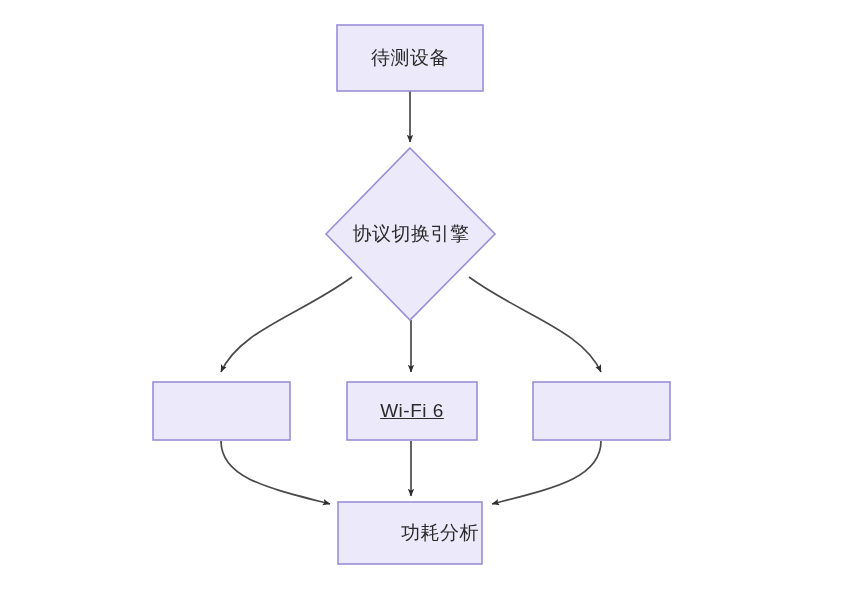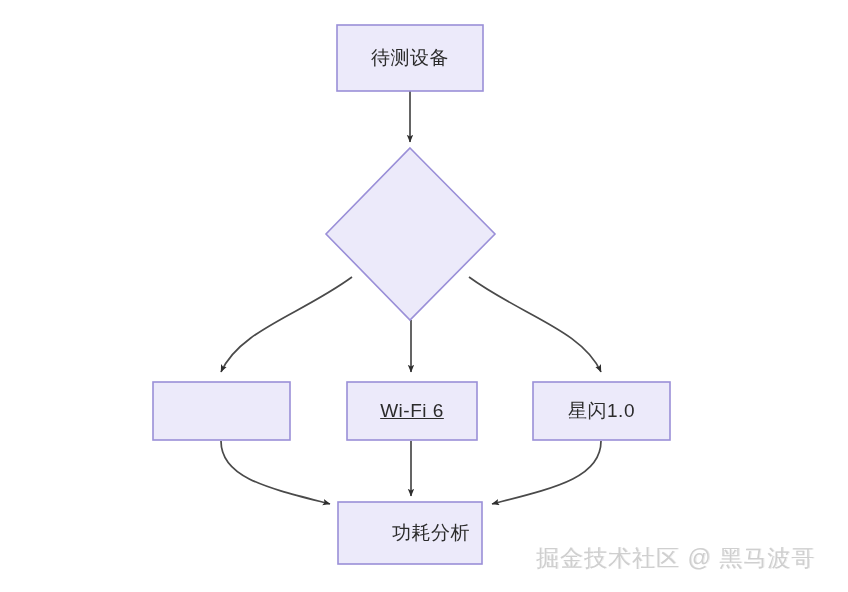--- a/index.html
+++ b/index.html
@@ -40,21 +40,21 @@
     letter-spacing: 0.5px;
     white-space: nowrap;
     pointer-events: none;
   }
 
   #node-device-label   { left: 337px; top: 25px;  width: 146px; height: 66px; }
   #node-engine-label   { left: 326px; top: 200px; width: 170px; height: 68px; }
   #node-bt-label       { left: 153px; top: 382px; width: 137px; height: 58px; }
   #node-wifi-label     { left: 347px; top: 382px; width: 130px; height: 58px; text-decoration: underline; }
   #node-nearlink-label { left: 533px; top: 382px; width: 137px; height: 58px; }
-  #node-power-label    { left: 345px; top: 502px; width: 172px; height: 62px; }
+  #node-power-label    { left: 354px; top: 502px; width: 172px; height: 62px; }
 
   #watermark {
     position: absolute;
     left: 536px;
     top: 540px;
     width: 300px;
     height: 36px;
     display: flex;
     align-items: center;
     font-size: 23px;
@@ -105,23 +105,22 @@
       <rect x="347" y="382" width="130" height="58"></rect>
 
       <rect x="533" y="382" width="137" height="58"></rect>
 
       <rect x="338" y="502" width="144" height="62"></rect>
     </g>
   </svg>
 
   <div class="node-label" id="node-device-label">待测设备</div>
 
+  <div class="node-label" id="node-engine-label">协议切换引擎</div>
 
 
   <div class="node-label" id="node-wifi-label">Wi-Fi 6</div>
 
-  <div class="node-label" id="node-nearlink-label">星闪1.0</div>
 
   <div class="node-label" id="node-power-label">功耗分析</div>
 
-  <div id="watermark">掘金技术社区 @ 黑马波哥</div>
 
 </div>
 
 </body></html>

